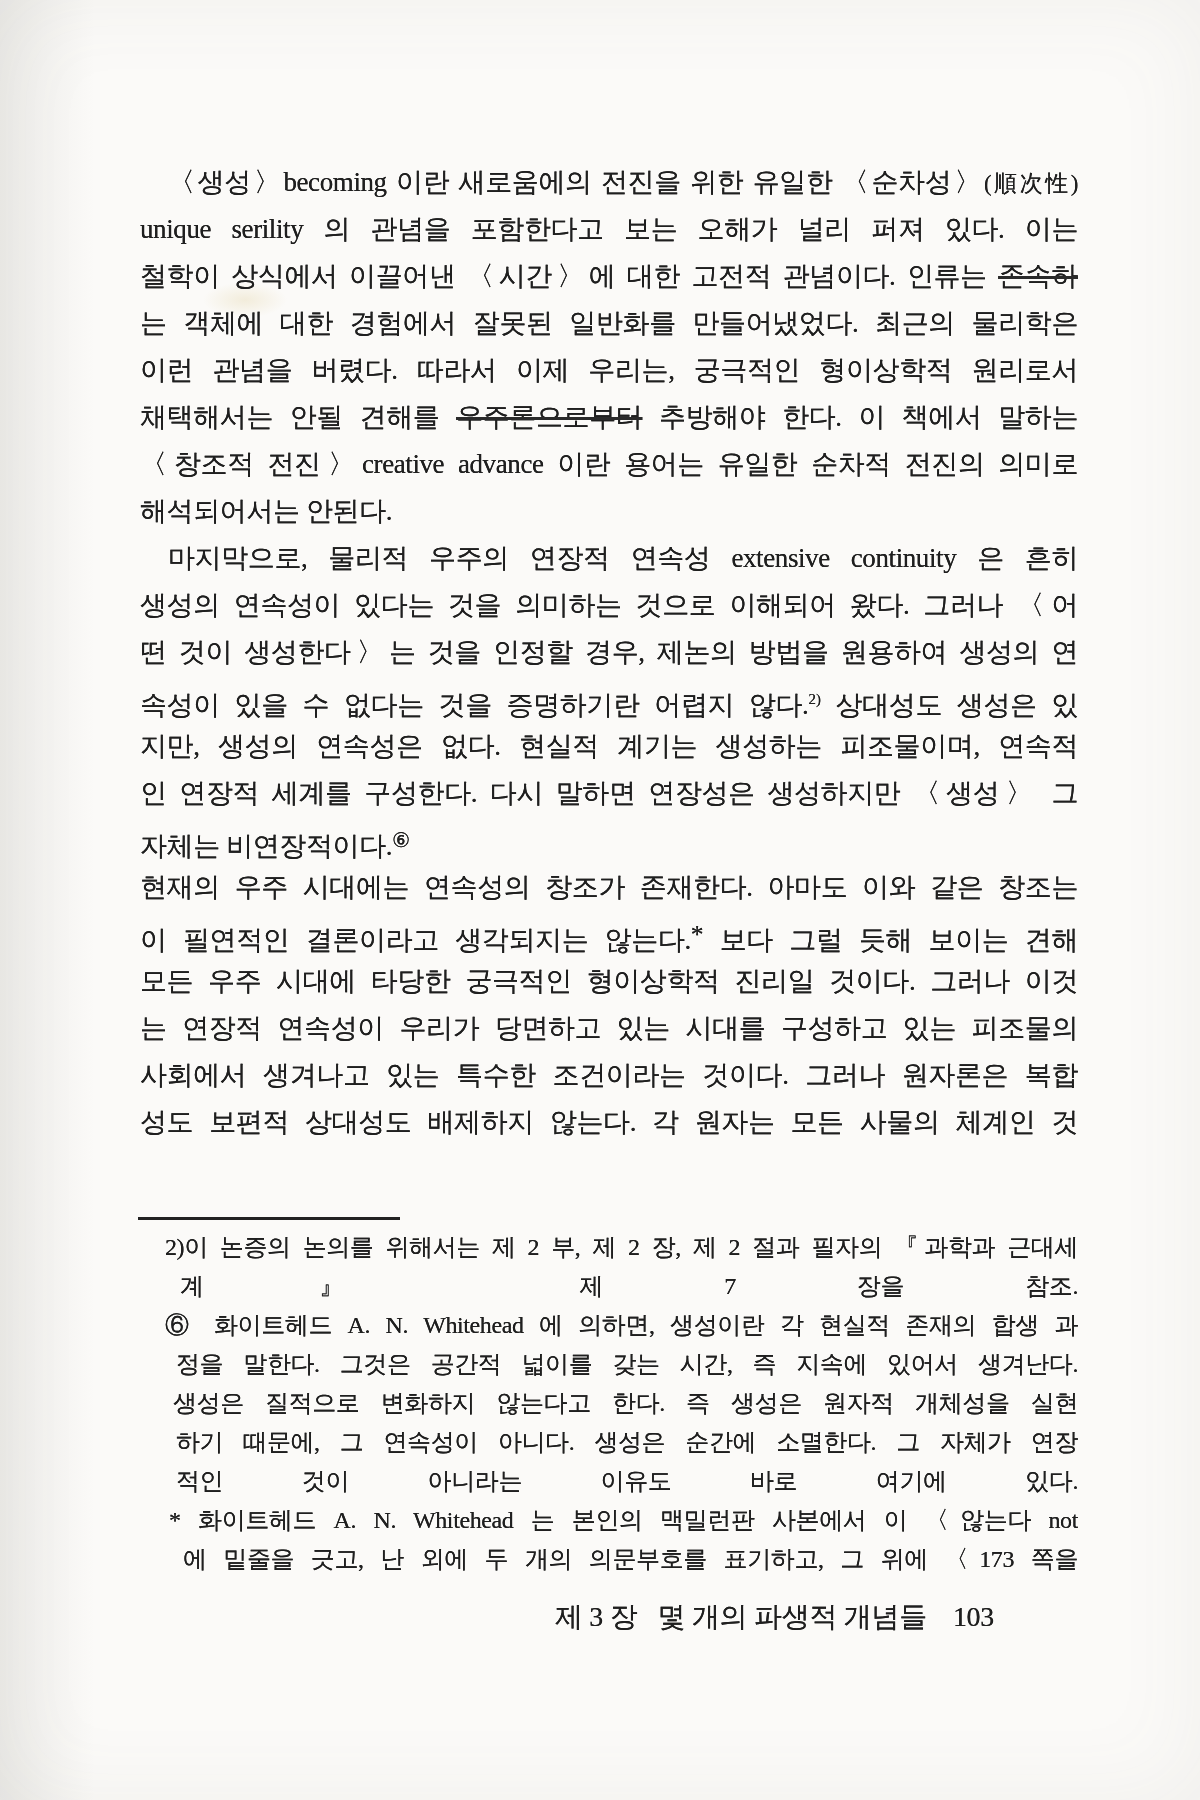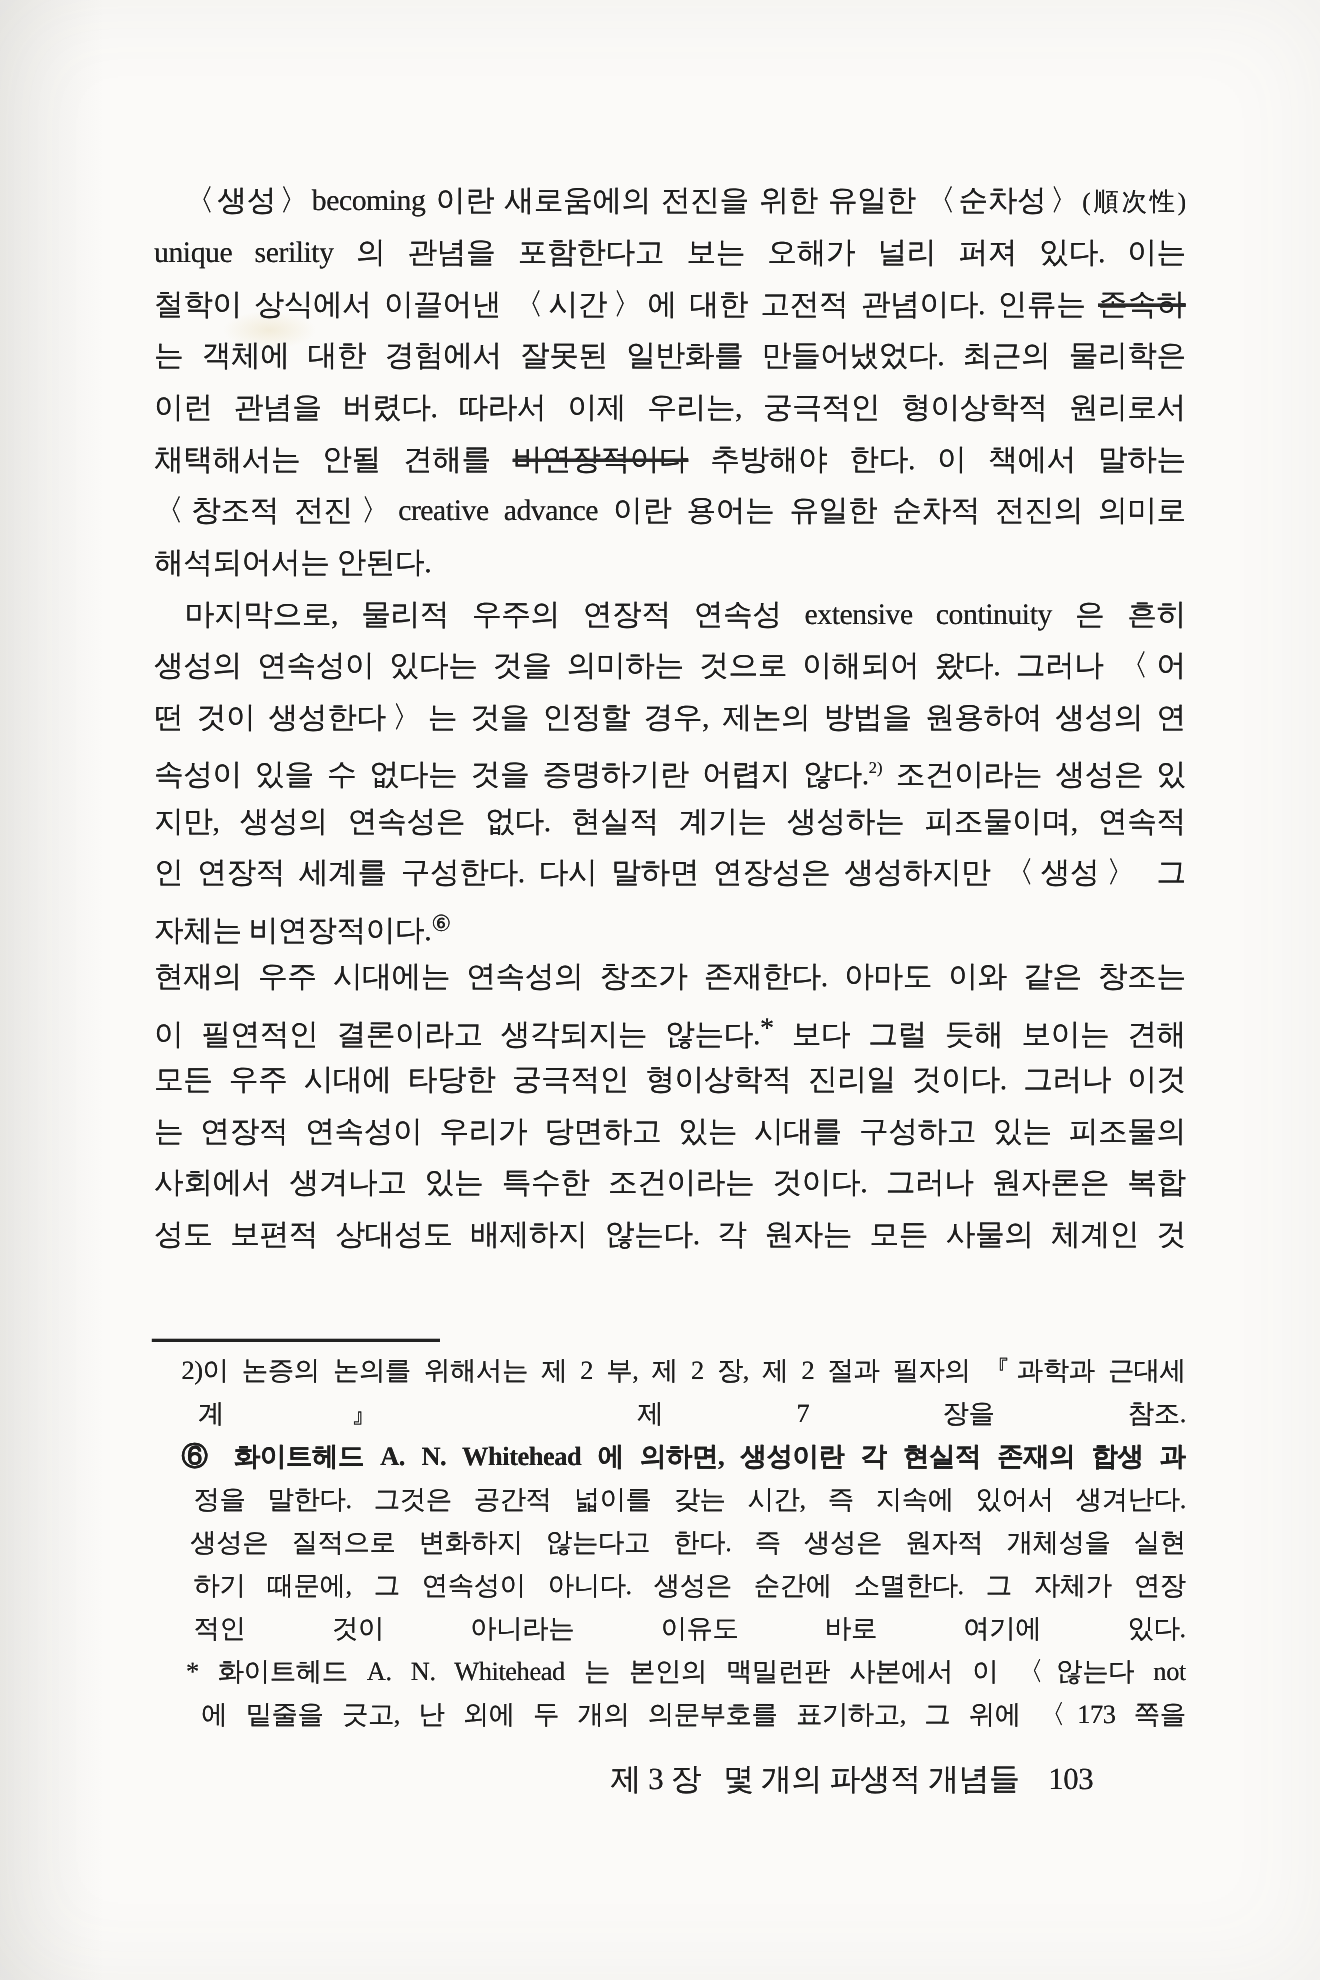--- a/index.html
+++ b/index.html
@@ -56,44 +56,44 @@
 <body>
 
 <div class="page">
 
   <main class="body-text" id="body-text">
       <div class="line indent"><span>〈생성〉becoming 이란 새로움에의 전진을 위한 유일한 〈순차성〉</span><span class="seg-hanja">(順次性)</span></div>
       <div class="line"><span>unique serility 의 관념을 포함한다고 보는 오해가 널리 퍼져 있다. 이는</span></div>
       <div class="line"><span>철학이 상식에서 이끌어낸 〈시간〉에 대한 고전적 관념이다. 인류는 </span><span class="seg-strike">존속하</span></div>
       <div class="line"><span>는 객체에 대한 경험에서 잘못된 일반화를 만들어냈었다. 최근의 물리학은</span></div>
       <div class="line"><span>이런 관념을 버렸다. 따라서 이제 우리는, 궁극적인 형이상학적 원리로서</span></div>
-      <div class="line"><span>채택해서는 안될 견해를 </span><span class="seg-strike">비연장적이다</span><span> 추방해야 한다. 이 책에서 말하는</span></div>
+      <div class="line"><span>채택해서는 안될 견해를 </span><span class="seg-strike">우주론으로부터</span><span> 추방해야 한다. 이 책에서 말하는</span></div>
       <div class="line"><span>〈창조적 전진〉creative advance 이란 용어는 유일한 순차적 전진의 의미로</span></div>
       <div class="line no-just"><span>해석되어서는 안된다.</span></div>
       <div class="line indent"><span>마지막으로, 물리적 우주의 연장적 연속성 extensive continuity 은 흔히</span></div>
       <div class="line"><span>생성의 연속성이 있다는 것을 의미하는 것으로 이해되어 왔다. 그러나 〈어</span></div>
       <div class="line"><span>떤 것이 생성한다〉는 것을 인정할 경우, 제논의 방법을 원용하여 생성의 연</span></div>
-      <div class="line"><span>속성이 있을 수 없다는 것을 증명하기란 어렵지 않다.</span><span class="seg-sup">2)</span><span> 조건이라는 생성은 있</span></div>
+      <div class="line"><span>속성이 있을 수 없다는 것을 증명하기란 어렵지 않다.</span><span class="seg-sup">2)</span><span> 상대성도 생성은 있</span></div>
       <div class="line"><span>지만, 생성의 연속성은 없다. 현실적 계기는 생성하는 피조물이며, 연속적</span></div>
       <div class="line"><span>인 연장적 세계를 구성한다. 다시 말하면 연장성은 생성하지만 〈생성〉 그</span></div>
       <div class="line no-just"><span>자체는 비연장적이다.</span><span class="seg-sup6">⑥</span></div>
       <div class="line"><span>현재의 우주 시대에는 연속성의 창조가 존재한다. 아마도 이와 같은 창조는</span></div>
       <div class="line"><span>이 필연적인 결론이라고 생각되지는 않는다.</span><span class="seg-star">*</span><span> 보다 그럴 듯해 보이는 견해</span></div>
       <div class="line"><span>모든 우주 시대에 타당한 궁극적인 형이상학적 진리일 것이다. 그러나 이것</span></div>
       <div class="line"><span>는 연장적 연속성이 우리가 당면하고 있는 시대를 구성하고 있는 피조물의</span></div>
       <div class="line"><span>사회에서 생겨나고 있는 특수한 조건이라는 것이다. 그러나 원자론은 복합</span></div>
       <div class="line"><span>성도 보편적 상대성도 배제하지 않는다. 각 원자는 모든 사물의 체계인 것</span></div>
     </main>
 
   <div class="fn-rule"></div>
 
   <section class="footnotes" id="footnotes">
       <div class="fn-line" style="padding-left: 25px;"><span>2)이 논증의 논의를 위해서는 제 2 부, 제 2 장, 제 2 절과 필자의 『과학과 근대세</span></div>
       <div class="fn-line no-just" style="padding-left: 40px;"><span>계』 제 7 장을 참조.</span></div>
-      <div class="fn-line" style="padding-left: 25px; font-weight: bold;"><span>⑥ 화이트헤드 A. N. Whitehead 에 의하면, 생성이란 각 현실적 존재의 합생 과</span></div>
+      <div class="fn-line" style="padding-left: 25px;"><span>⑥ 화이트헤드 A. N. Whitehead 에 의하면, 생성이란 각 현실적 존재의 합생 과</span></div>
       <div class="fn-line" style="padding-left: 36px;"><span>정을 말한다. 그것은 공간적 넓이를 갖는 시간, 즉 지속에 있어서 생겨난다.</span></div>
       <div class="fn-line" style="padding-left: 33px;"><span>생성은 질적으로 변화하지 않는다고 한다. 즉 생성은 원자적 개체성을 실현</span></div>
       <div class="fn-line" style="padding-left: 36px;"><span>하기 때문에, 그 연속성이 아니다. 생성은 순간에 소멸한다. 그 자체가 연장</span></div>
       <div class="fn-line no-just" style="padding-left: 36px;"><span>적인 것이 아니라는 이유도 바로 여기에 있다.</span></div>
       <div class="fn-line" style="padding-left: 29px;"><span>* 화이트헤드 A. N. Whitehead 는 본인의 맥밀런판 사본에서 이 〈않는다 not</span></div>
       <div class="fn-line" style="padding-left: 43px;"><span>에 밑줄을 긋고, 난 외에 두 개의 의문부호를 표기하고, 그 위에 〈173 쪽을</span></div>
     </section>
 
   <footer class="page-footer">
     <span>제 3 장</span><span class="gap-sm">몇 개의 파생적 개념들</span><span class="gap-md">103</span>

